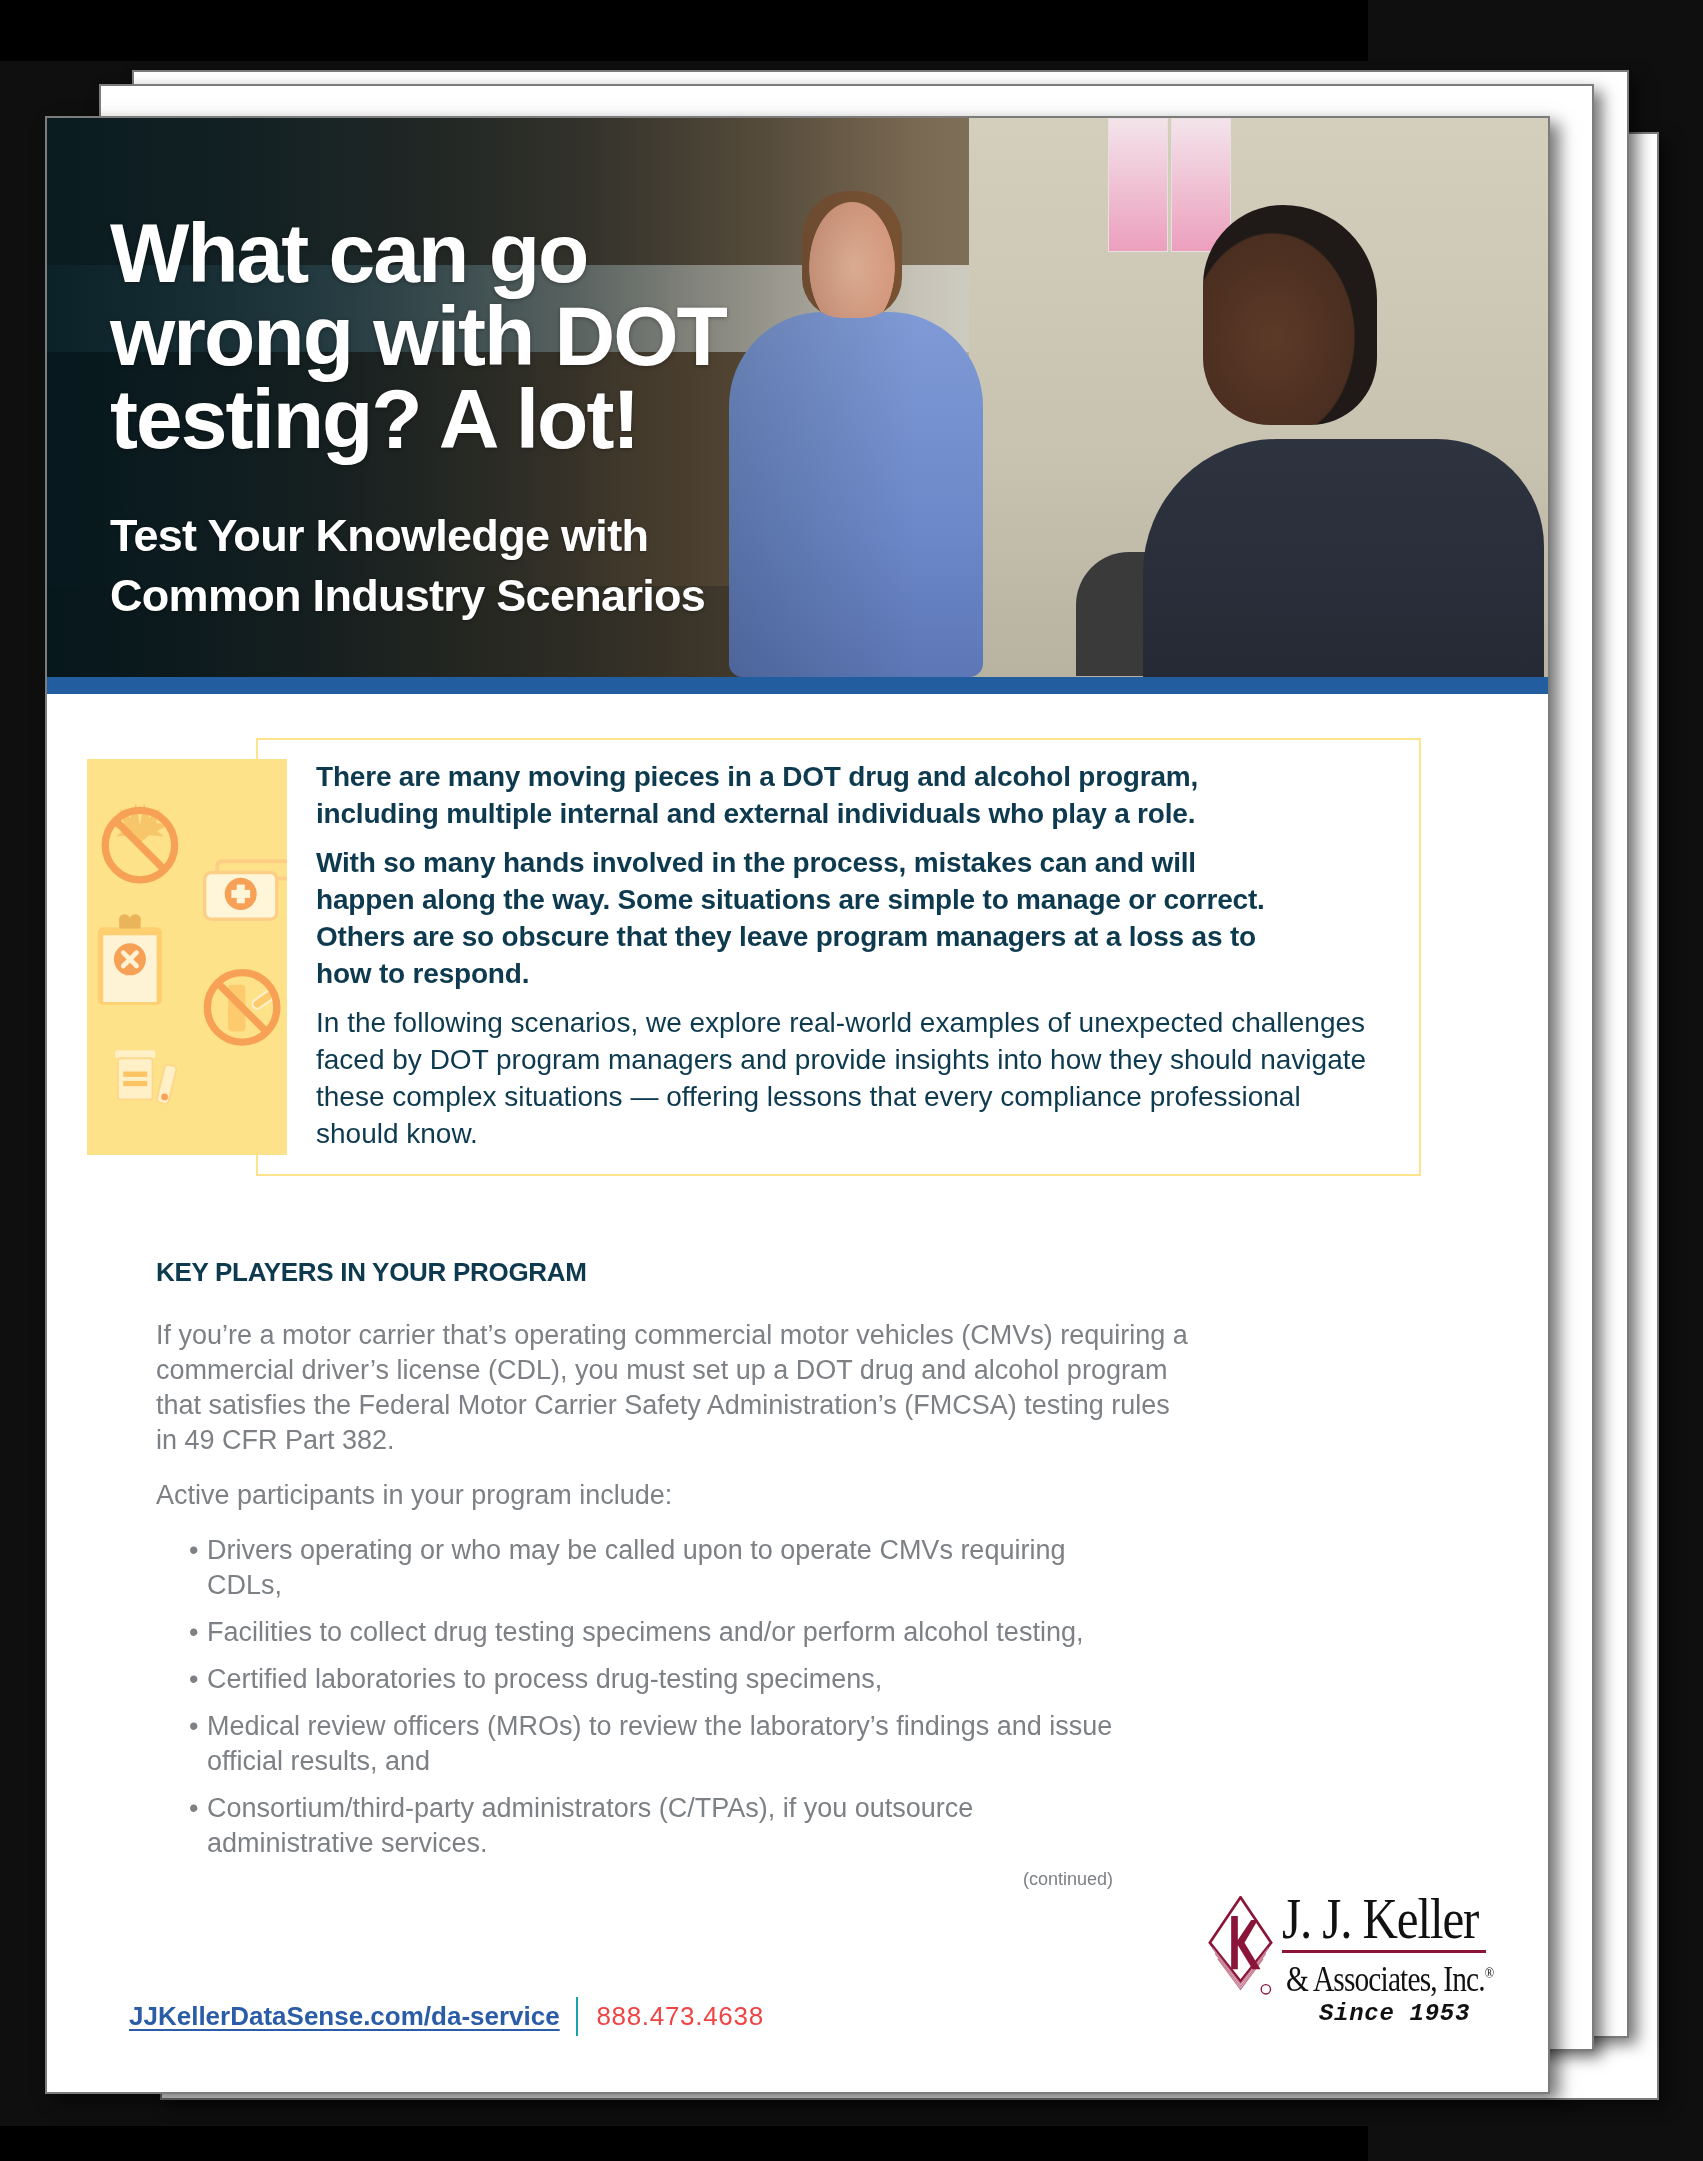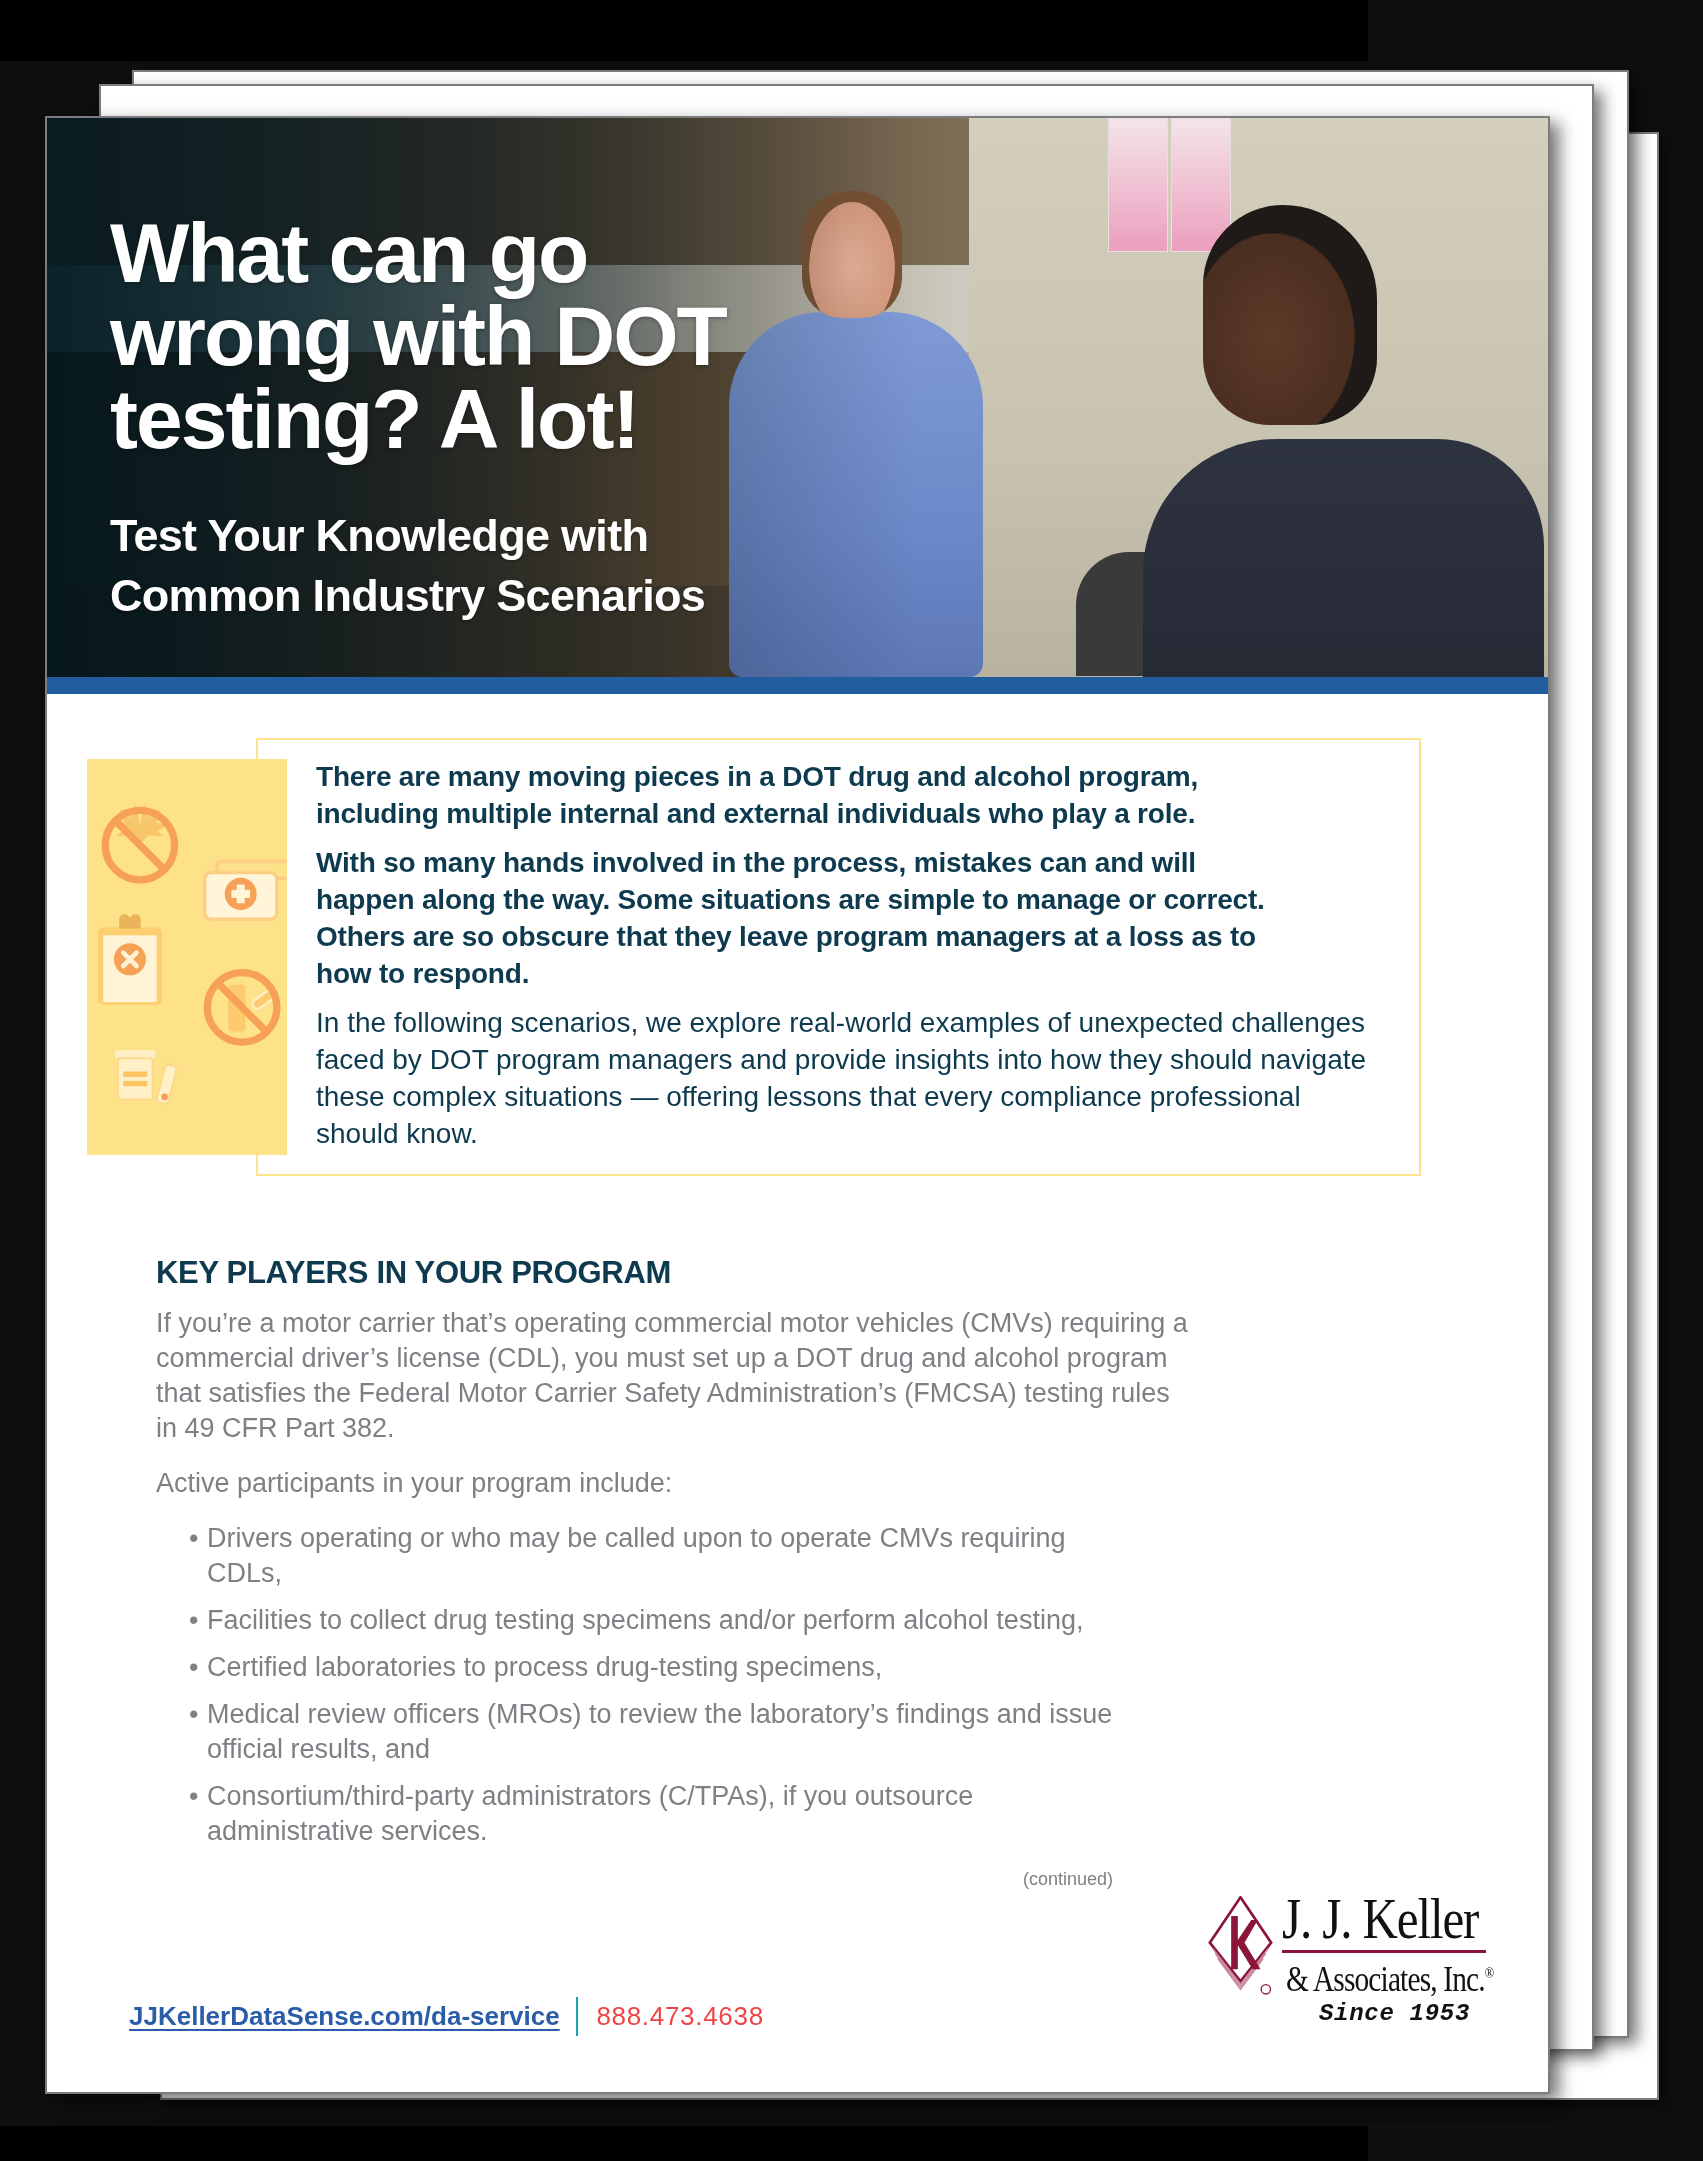--- a/index.html
+++ b/index.html
@@ -35,21 +35,21 @@
   
   .callout { position: absolute; left: 209px; top: 620px; width: 1165px; height: 438px; border: 2.7px solid #fde48c; background: #fff; }
   .icon-panel { position: absolute; left: 40px; top: 641px; width: 200px; height: 396px; background: #fee28a; }
   .icon-panel svg { position: absolute; left: 0; top: 0; }
   .callout-text { position: absolute; left: 269px; top: 640px; width: 1082px; color: #0d3a4e; }
   .callout-text p { font-size: 28px; line-height: 37px; margin-bottom: 12px; }
   .callout-text p.b { font-weight: 700; letter-spacing: -0.2px; }
 
   
   .section { position: absolute; left: 109px; top: 1136px; width: 1136px; }
-  .section h2 { font-size: 31px; font-weight: 700; color: #0e3a4f; letter-spacing: -0.3px; line-height: 37px; margin-bottom: 15px; }
+  .section h2 { font-size: 26px; font-weight: 700; color: #0e3a4f; letter-spacing: -0.3px; line-height: 37px; margin-bottom: 27px; }
   .section p { font-size: 27px; line-height: 35px; color: #7d8084; margin-bottom: 20px; width: 1042px; }
   .section ul { list-style: none; }
   .section li { position: relative; padding-left: 51px; font-size: 27px; line-height: 35px; color: #7d8084; margin-bottom: 12px; width: 1136px; }
   .section li .bullet { position: absolute; left: 33px; top: 0; }
   .continued { position: absolute; left: 976px; top: 1751px; font-size: 18px; color: #7d8084; }
 
   
   .footer { position: absolute; left: 82px; top: 1878px; height: 40px; display: flex; align-items: center; }
   .footer a { font-size: 26px; color: #2a5ca8; text-decoration: underline; text-underline-offset: 4px; font-weight: bold; }
   .footer .sep { width: 2px; height: 39px; background: #18a3ab; margin: 0 18.7px 0 16px; }

